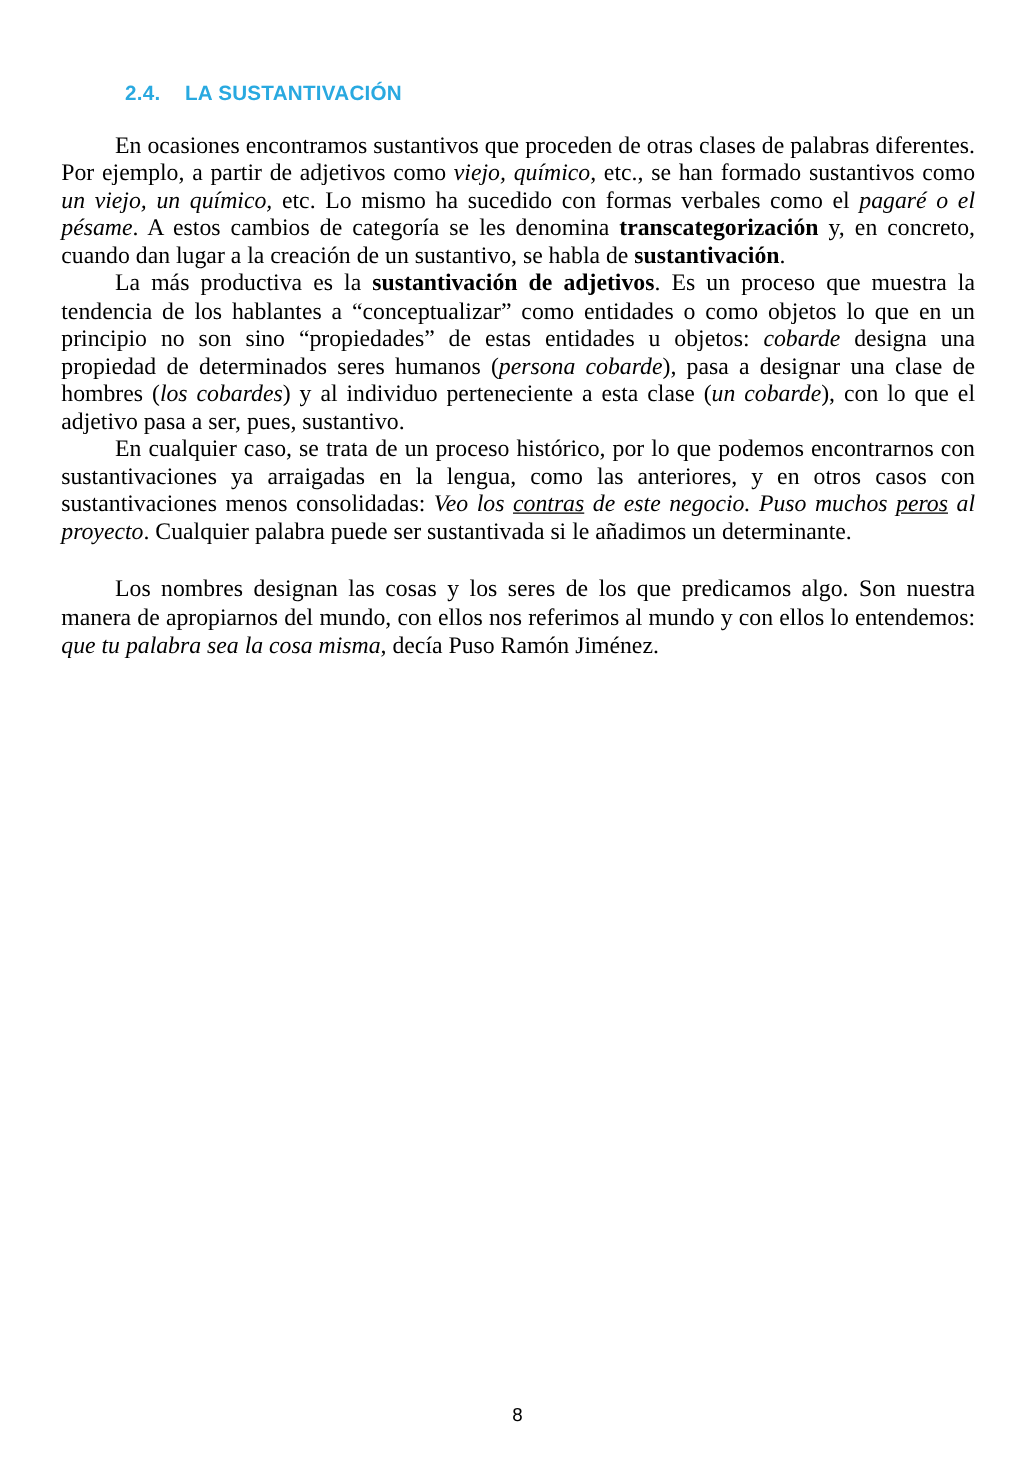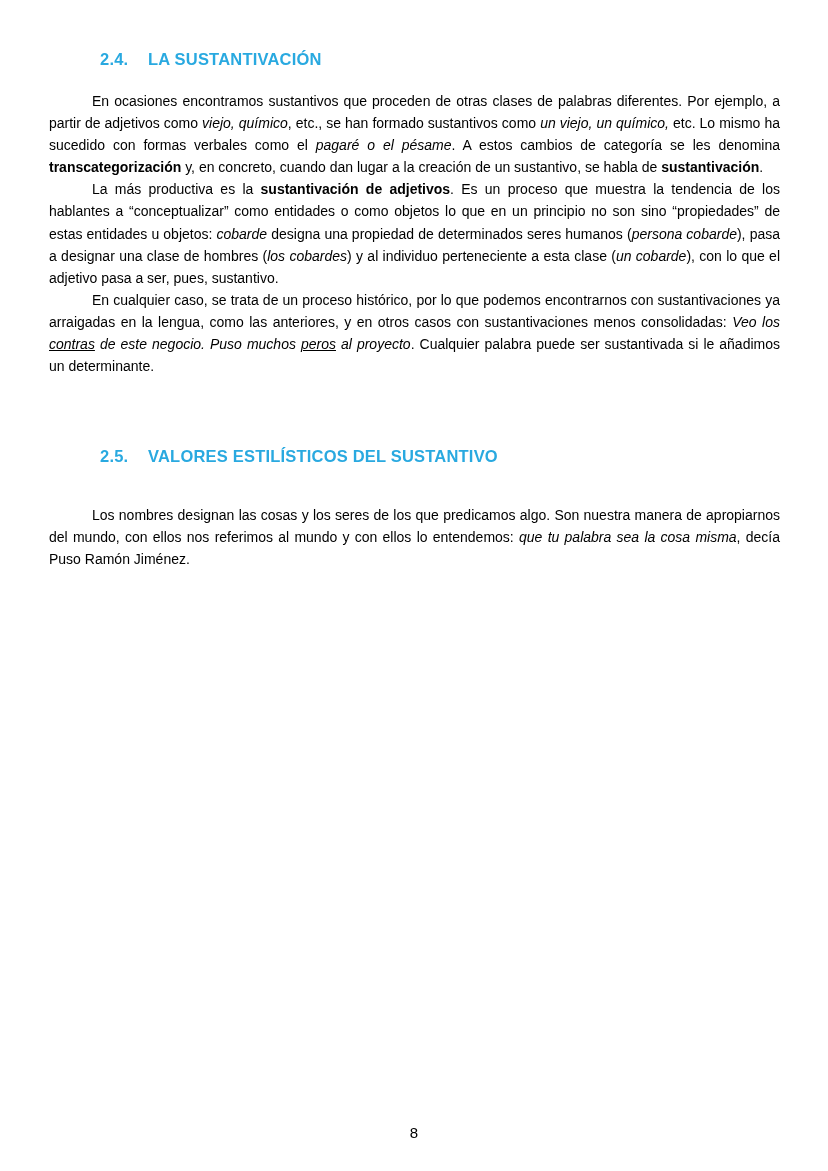--- a/index.html
+++ b/index.html
@@ -16,21 +16,21 @@
     position: relative;
     width: 828px;
     height: 1171px;
     background: #ffffff;
     overflow: hidden;
     box-sizing: border-box;
   }
   .content {
     position: absolute;
     left: 49px;
-    top: 0;
+    top: 16px;
     width: 731px;
   }
 
   
   .heading {
     color: #29a9e0;
     font-weight: bold;
     font-size: 16.5px;
     letter-spacing: 0.2px;
     display: flex;
@@ -39,26 +39,27 @@
   .heading .num {
     display: inline-block;
     width: 48px;
     flex: 0 0 48px;
   }
   #h-sustantivacion { margin-left: 51px; margin-top: 50px; }
   #h-valores { margin-left: 51px; margin-top: 70px; }
 
   
   .para {
-    font-size: 14px;
+    font-size: 19px;
     line-height: 22.1px;
     text-align: justify;
     text-justify: inter-word;
     margin: 0;
     hyphens: none;
+    font-family: Liberation Serif, serif;
   }
   .para.indent { text-indent: 43px; }
   .para.lead-space::before { content: "\00a0"; }
 
   .blk-first { margin-top: 21px; }
 
   i, .it { font-style: italic; }
   b, .bd { font-weight: bold; }
   .ul { text-decoration: underline; margin-top: 12px; }
 
@@ -86,24 +87,20 @@
       <span class="num">2.4.</span>
       <span>LA SUSTANTIVACIÓN</span>
     </h2>
 
     <p class="para indent blk-first"><span>En ocasiones encontramos sustantivos que proceden de otras clases de palabras diferentes. Por ejemplo, a partir de adjetivos como </span><i>viejo, químico</i><span>, etc., se han formado sustantivos como </span><i>un viejo, un químico,</i><span> etc. Lo mismo ha sucedido con formas verbales como  el </span><i>pagaré o  el pésame</i><span>. A estos cambios de categoría se les denomina </span><b>transcategorización</b><span> y, en concreto, cuando dan lugar a la creación de un sustantivo, se habla de </span><b>sustantivación</b><span>.</span></p>
 
     <p class="para indent"><span>La más productiva es la </span><b>sustantivación de adjetivos</b><span>. Es un proceso que muestra la tendencia de los hablantes a “conceptualizar” como entidades o como objetos lo que en un principio no son sino “propiedades” de estas entidades u objetos: </span><i>cobarde</i><span> designa una propiedad de determinados seres humanos (</span><i>persona cobarde</i><span>), pasa a designar una clase de hombres (</span><i>los cobardes</i><span>) y al individuo perteneciente a esta clase (</span><i>un cobarde</i><span>), con lo que el adjetivo pasa a ser, pues, sustantivo.</span></p>
 
     <p class="para indent"><span>En cualquier caso, se trata de un proceso histórico, por lo que podemos encontrarnos con sustantivaciones ya arraigadas en la lengua, como las anteriores, y en otros casos con sustantivaciones menos consolidadas: </span><i>Veo los </i><i class="ul">contras</i><i> de este negocio. Puso muchos </i><i class="ul">peros</i><i> al proyecto</i><span>. Cualquier palabra puede ser sustantivada si le añadimos un determinante.</span></p>
 
-    <h2 class="heading" id="h-valores">
-      <span class="num">2.5.</span>
-      <span>VALORES ESTILÍSTICOS DEL SUSTANTIVO</span>
-    </h2>
 
     <div class="gap-md"></div>
 
     <p class="para indent"><span>Los nombres designan las cosas y los seres de los que predicamos algo. Son nuestra manera de apropiarnos del mundo, con ellos nos referimos al mundo y con ellos lo entendemos: </span><i>que tu palabra sea la cosa misma</i><span>, decía Puso Ramón Jiménez.</span></p>
 
     <div class="gap-sm"></div>
 
 
   </div>
 

